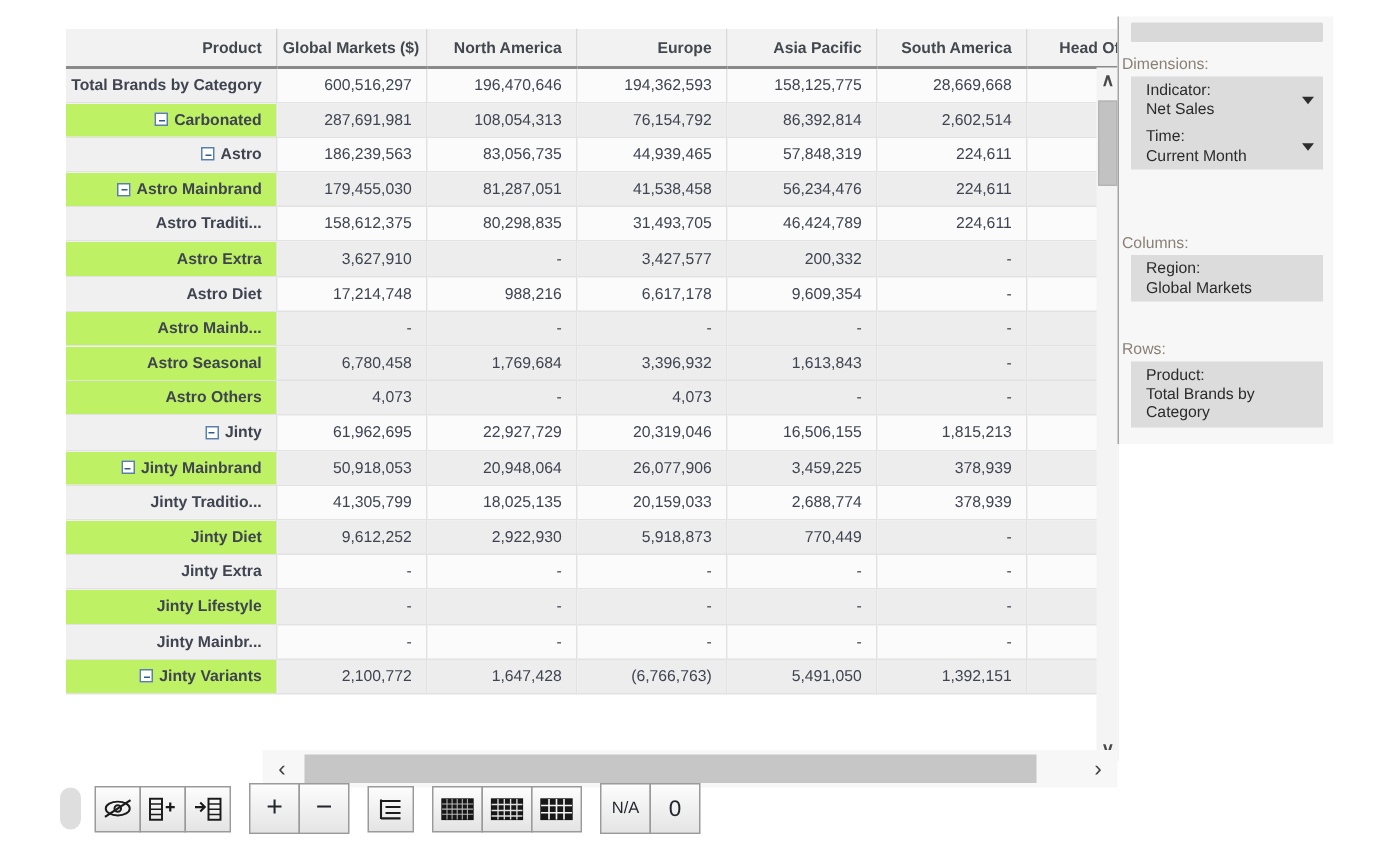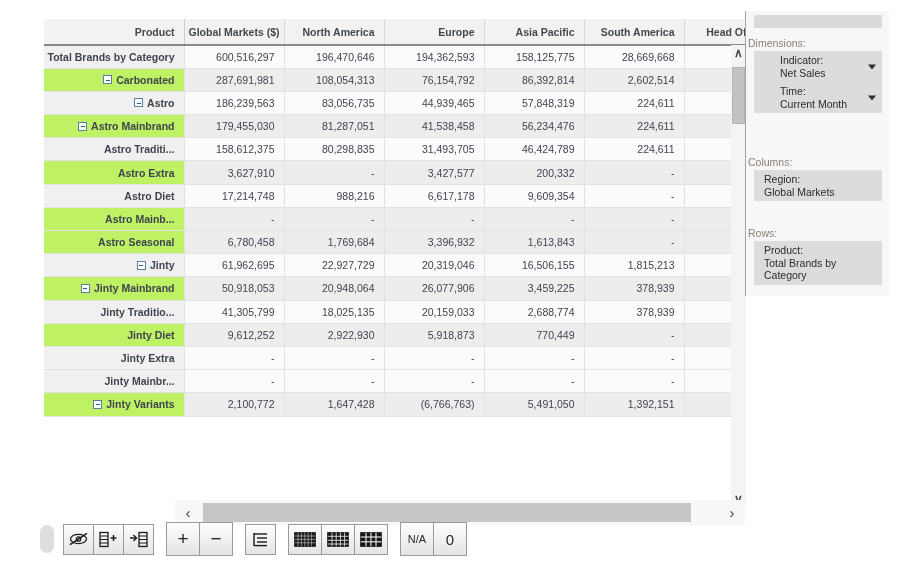--- a/index.html
+++ b/index.html
@@ -191,21 +191,21 @@
     position: absolute;
     right: 6px; top: 50%;
     transform: translateY(-50%);
     width: 0; height: 0;
     border-left: 4px solid transparent;
     border-right: 4px solid transparent;
     border-top: 5px solid #2e2e2e;
   }
 
   #dims-title { top: 26px; }
-  #dims-box   { top: 40px; padding-left: 16px; }
+  #dims-box   { top: 40px; }
   #cols-title { top: 145px; }
   #cols-box   { top: 159px; }
   #rows-title { top: 216px; }
   #rows-box   { top: 230px; }
 
   
   #toolbar {
     position: absolute;
     left: 40px; top: 519px;
     height: 40px;
@@ -384,20 +384,33 @@
                 <span class="lbl-text">Astro Seasonal</span>
               </div>
             </td>
             <td>6,780,458</td>
             <td>1,769,684</td>
             <td>3,396,932</td>
             <td>1,613,843</td>
             <td>-</td>
             <td></td>
           </tr>
+          <tr class="even">
+            <td class="label ind4" style="text-align: right;">
+              <div class="lbl-wrap">
+                <span class="lbl-text">Astro Others</span>
+              </div>
+            </td>
+            <td>4,073</td>
+            <td>-</td>
+            <td>4,073</td>
+            <td>-</td>
+            <td>-</td>
+            <td></td>
+          </tr>
           <tr class="odd">
             <td class="label ind2" style="text-align: right;">
               <div class="lbl-wrap">
                 <span class="expander"></span>
                 <span class="lbl-text">Jinty</span>
               </div>
             </td>
             <td>61,962,695</td>
             <td>22,927,729</td>
             <td>20,319,046</td>
@@ -442,20 +455,33 @@
             <td>2,922,930</td>
             <td>5,918,873</td>
             <td>770,449</td>
             <td>-</td>
             <td></td>
           </tr>
           <tr class="odd">
             <td class="label ind4" style="text-align: right;">
               <div class="lbl-wrap">
                 <span class="lbl-text">Jinty Extra</span>
+              </div>
+            </td>
+            <td>-</td>
+            <td>-</td>
+            <td>-</td>
+            <td>-</td>
+            <td>-</td>
+            <td></td>
+          </tr>
+          <tr class="even">
+            <td class="label ind4" style="text-align: right;">
+              <div class="lbl-wrap">
+                <span class="lbl-text">Jinty Lifestyle</span>
               </div>
             </td>
             <td>-</td>
             <td>-</td>
             <td>-</td>
             <td>-</td>
             <td>-</td>
             <td></td>
           </tr>
           <tr class="odd">

